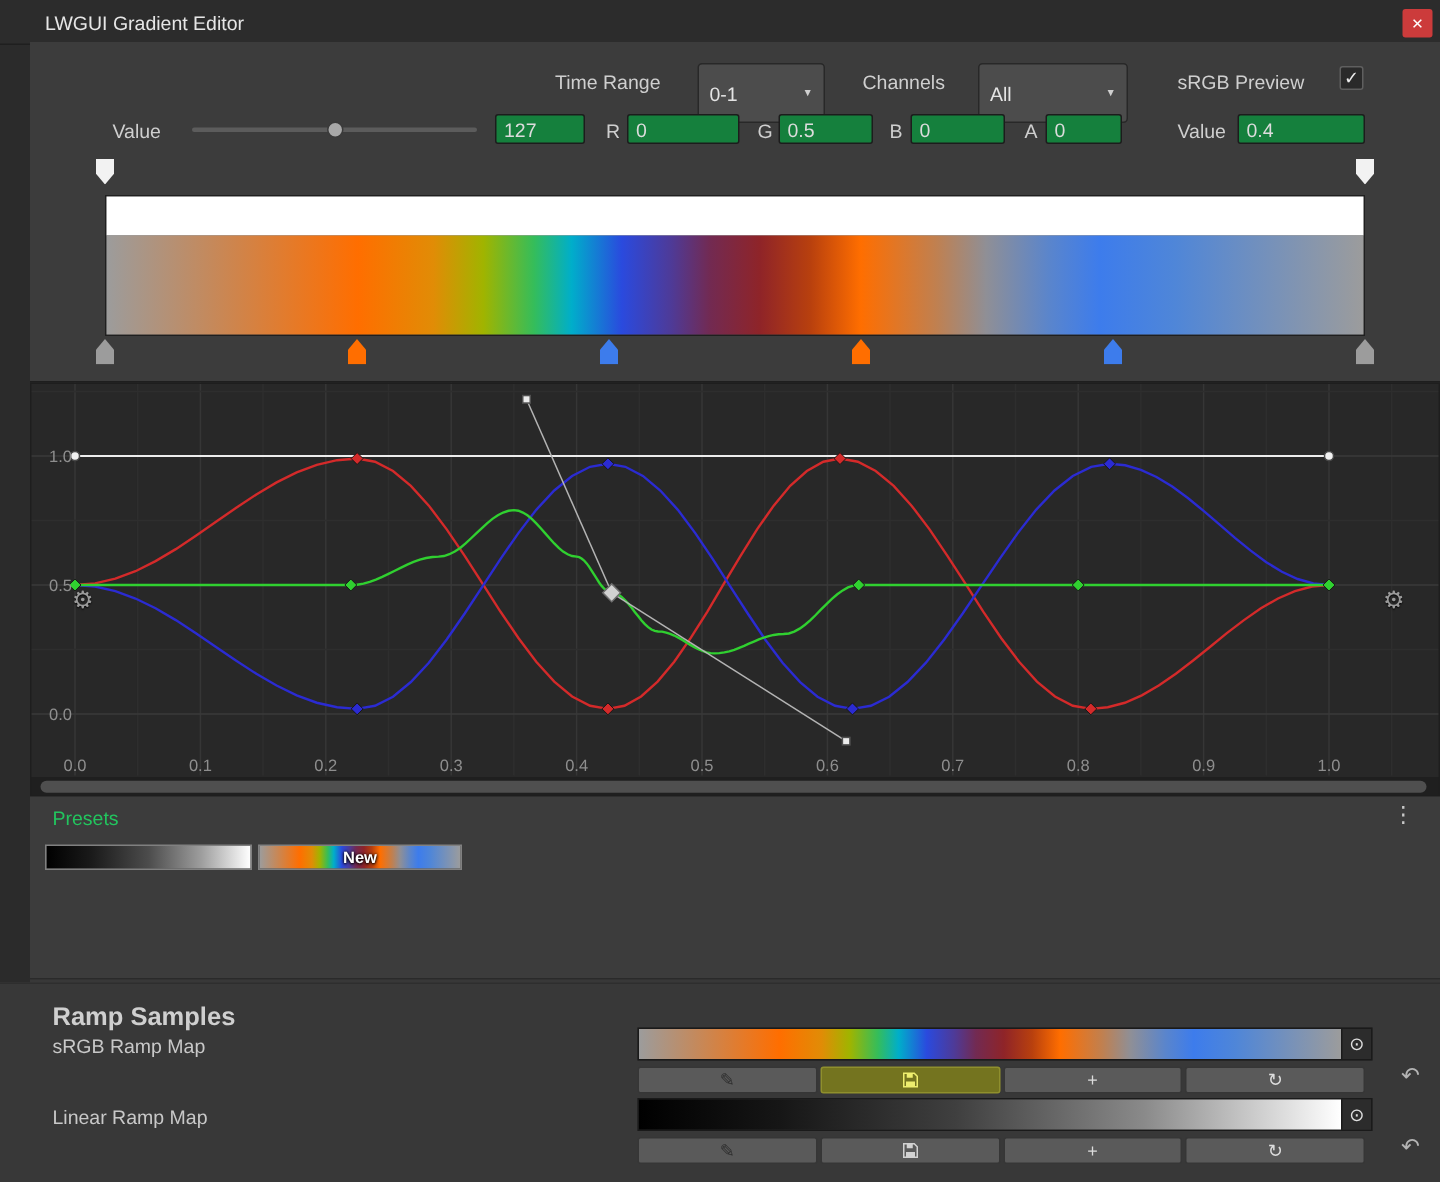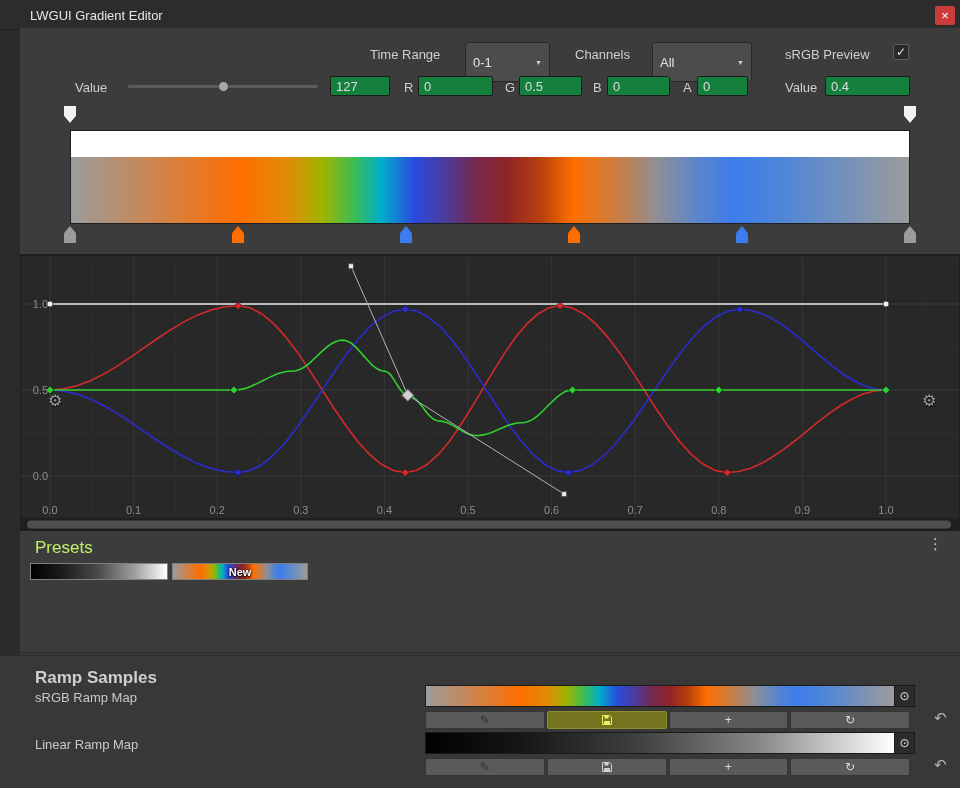--- a/index.html
+++ b/index.html
@@ -47,21 +47,21 @@
 
   .gbars { border:1px solid #1f1f1f; }
   .alpha-bar { height:26px; background:#ffffff; }
   .grad-bar { height:66px; }
 
   .curvepanel { background:#282828; border-top:1px solid #1e1e1e; border-bottom:1px solid #1e1e1e; }
   .tick { font:11px "Liberation Sans","DejaVu Sans",sans-serif; fill:#8e8e8e; }
   .gear { font-size:16px; color:#9a9a9a; line-height:16px; cursor:pointer;
           text-shadow:0 1px 1px #000; }
 
-  .presets-title { font-size:17px; color:#bef264; }
+  .presets-title { font-size:13px; color:#22c55e; }
   .presets-menu { font-size:15px; color:#c8c8c8; cursor:pointer; line-height:15px; }
   .swatch { height:17px; border:1px solid #808080; cursor:pointer;
             display:flex; align-items:center; justify-content:center; }
   .swatch-label { color:#fff; font-size:11px; font-weight:bold;
                   text-shadow:0 1px 2px #000,0 0 2px #000; }
 
   .inspector { position:absolute; left:0; top:655px; width:960px; height:133px;
                background:#383838; border-top:1px solid #2e2e2e; }
   .inspector > * { position:absolute; }
   .hdr { font-size:17px; font-weight:bold; color:#cfcfcf; }

